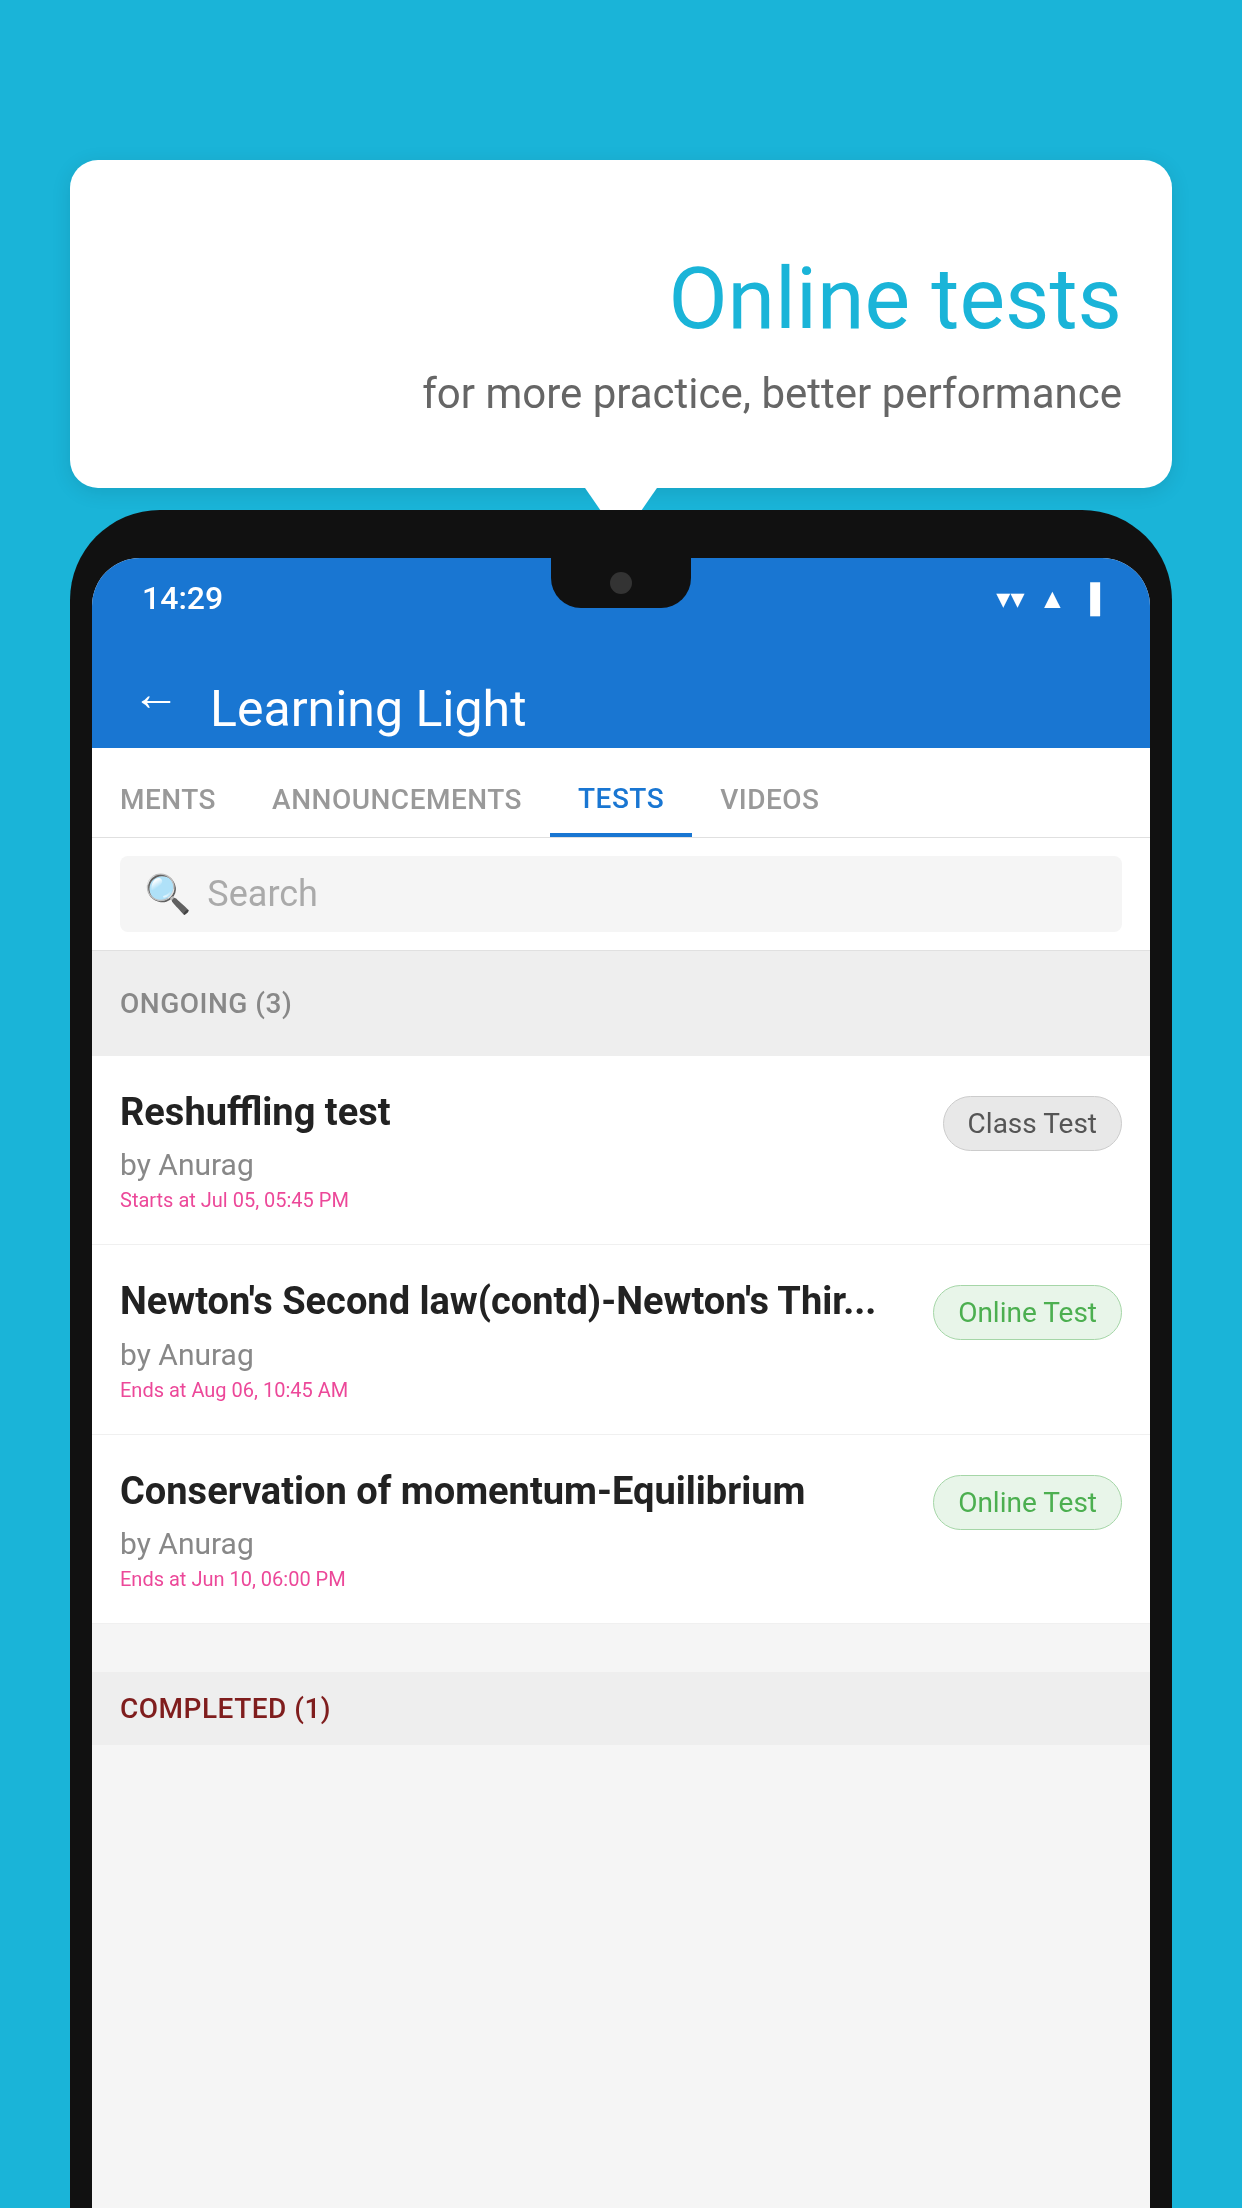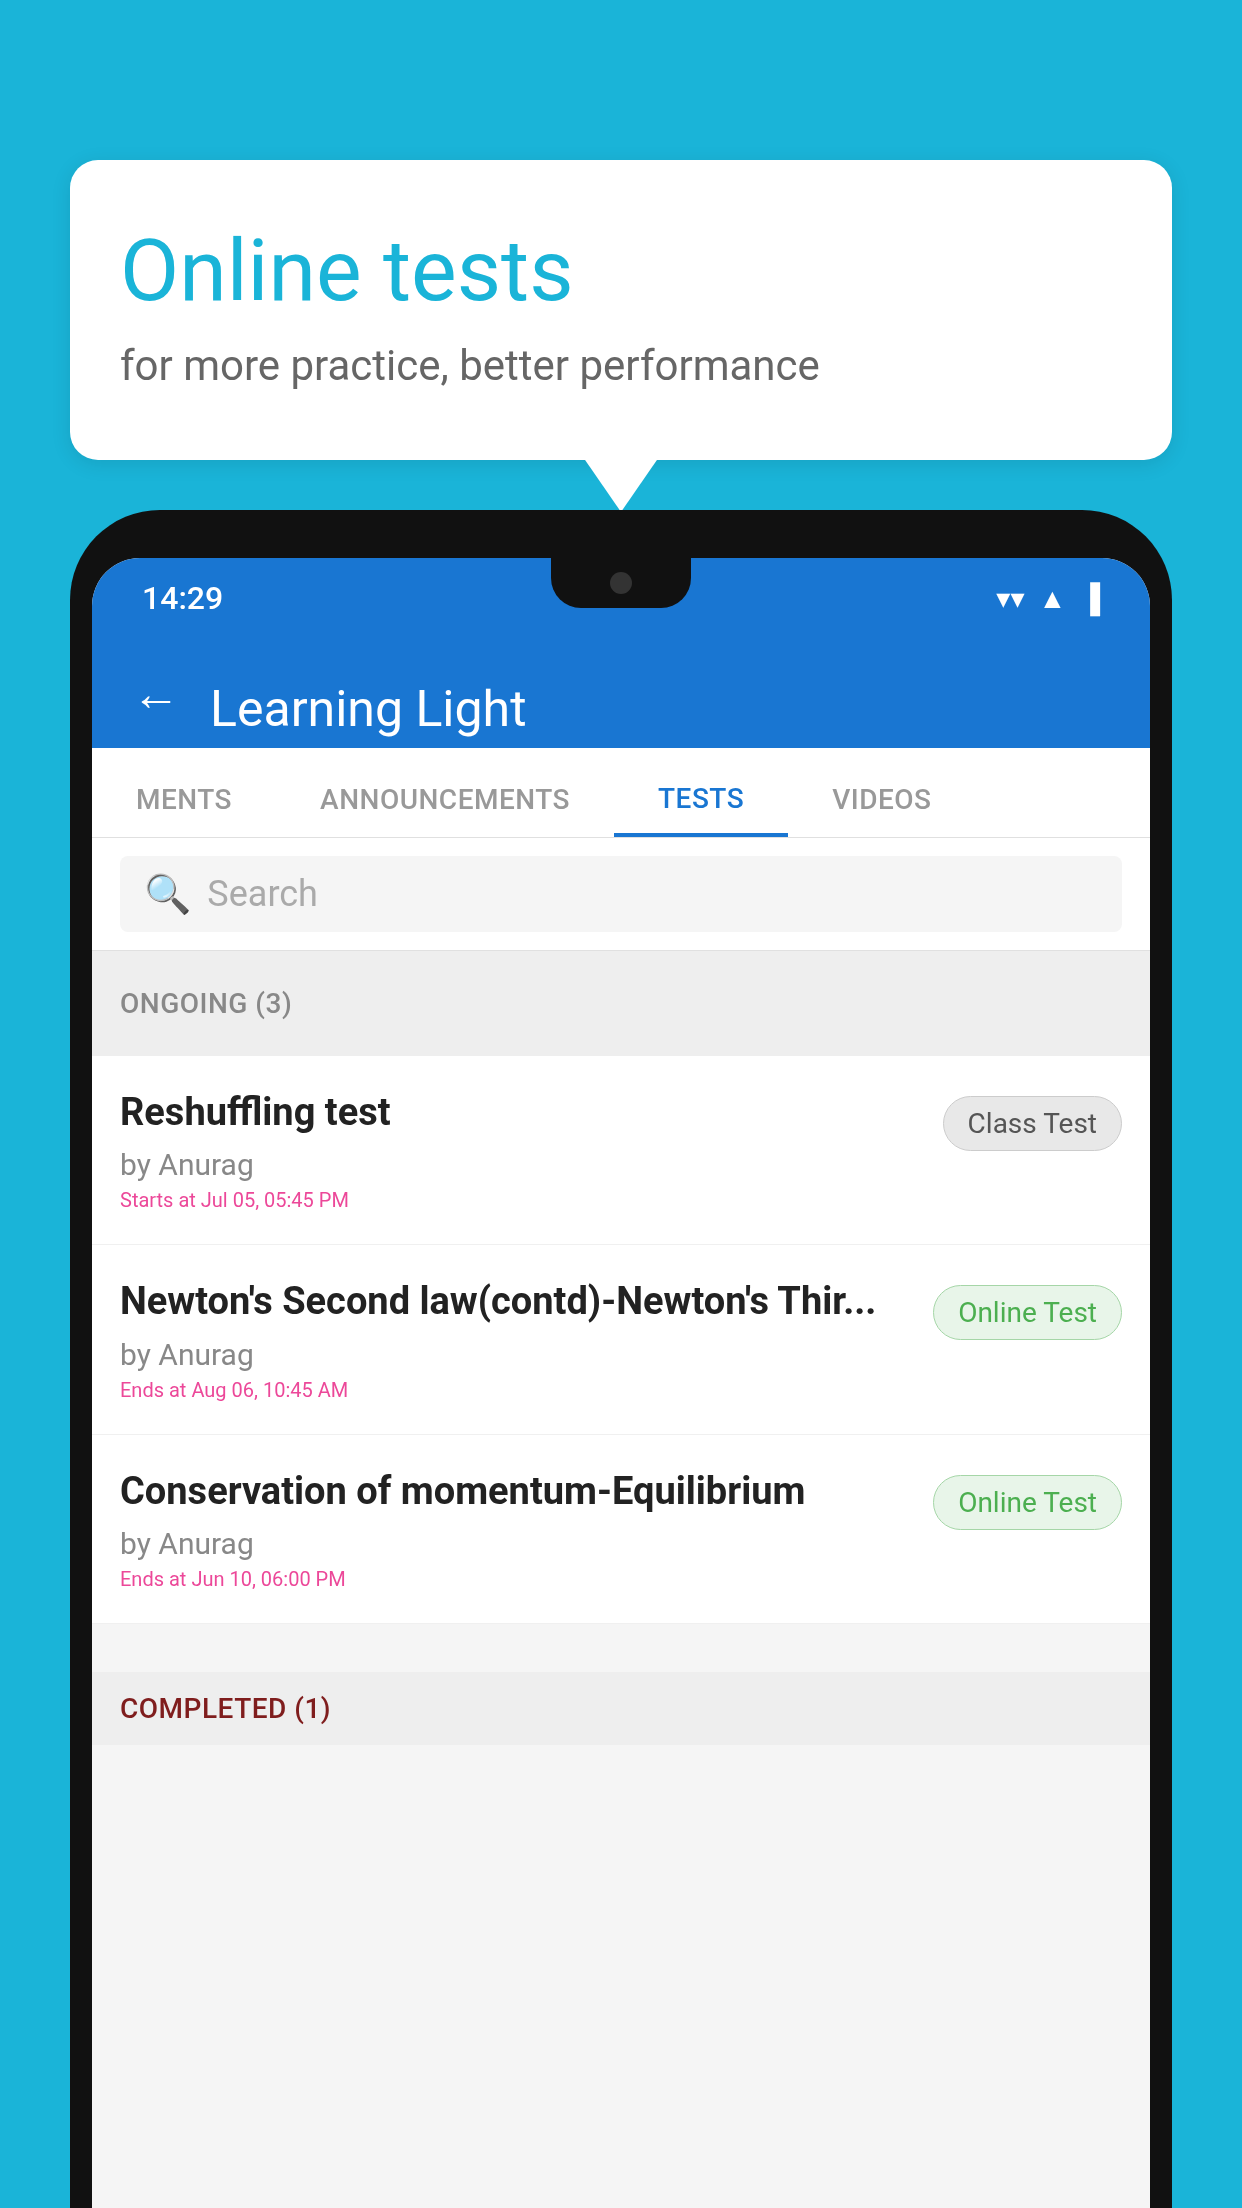--- a/index.html
+++ b/index.html
@@ -14,22 +14,22 @@
     }
 
     
     .speech-bubble {
       position: absolute;
       top: 160px;
       left: 70px;
       right: 70px;
       background: white;
       border-radius: 28px;
-      padding: 60px 50px 70px;
-      text-align: left;
+      padding: 88px 50px 70px;
+      text-align: right;
       box-shadow: 0 4px 20px rgba(0,0,0,0.1);
     }
 
     .speech-bubble::after {
       content: '';
       position: absolute;
       bottom: -52px;
       left: 50%;
       transform: translateX(-50%);
       width: 0;
@@ -141,21 +141,21 @@
     
     .tabs-bar {
       background: white;
       display: flex;
       border-bottom: 1px solid #e0e0e0;
       height: 90px;
       align-items: flex-end;
     }
 
     .tab-item {
-      padding: 0 44px 18px;
+      padding: 0 28px 18px;
       font-size: 28px;
       font-weight: 500;
       color: #999;
       letter-spacing: 0.5px;
       cursor: pointer;
       border-bottom: 3px solid transparent;
       text-transform: uppercase;
     }
 
     .tab-item.active {

